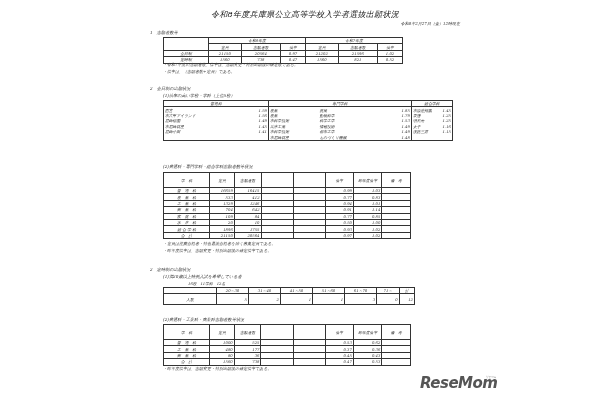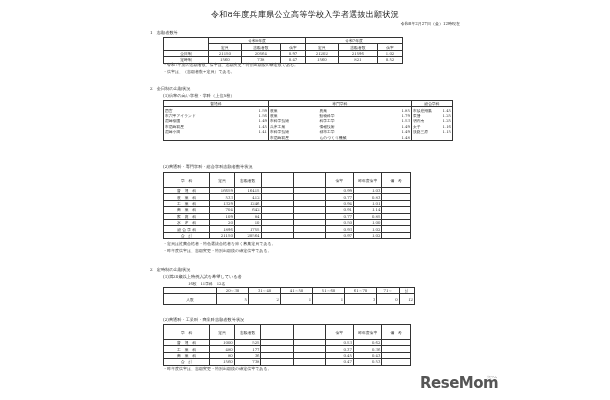--- a/index.html
+++ b/index.html
@@ -1,18 +1,18 @@
 <!DOCTYPE html>
 <html><head>
 <meta charset="utf-8">
 <style>
   html, body { margin: 0; padding: 0; background: #ffffff; }
   body { width: 610px; height: 400px; position: relative; overflow: hidden;
          font-family: "DejaVu Serif", serif; color: #222; }
-  .page { position: absolute; left: 0; top: 0; width: 610px; height: 400px; }
+  .page { position: absolute; left: 0; top: 0; width: 610px; height: 400px; font-style: italic; }
   .title { position: absolute; left: 0; width: 610px; top: 9px; text-align: center;
            font-size: 8px; letter-spacing: 0.3px; color: #111; }
   .asof { position: absolute; right: 150px; top: 21px; font-size: 4px; color: #333; }
   .sec { position: absolute; font-size: 4.2px; color: #333; }
   .sub { position: absolute; font-size: 4.2px; color: #333; }
   .note { position: absolute; font-size: 4px; color: #444; line-height: 6.5px; }
   table { position: absolute; border-collapse: collapse; font-size: 3.8px; color: #333; }
   td, th { border: 0.6px solid #333; padding: 0 1px; height: 5.4px; font-weight: normal;
            white-space: nowrap; line-height: 5px; }
   .r { text-align: right; }

